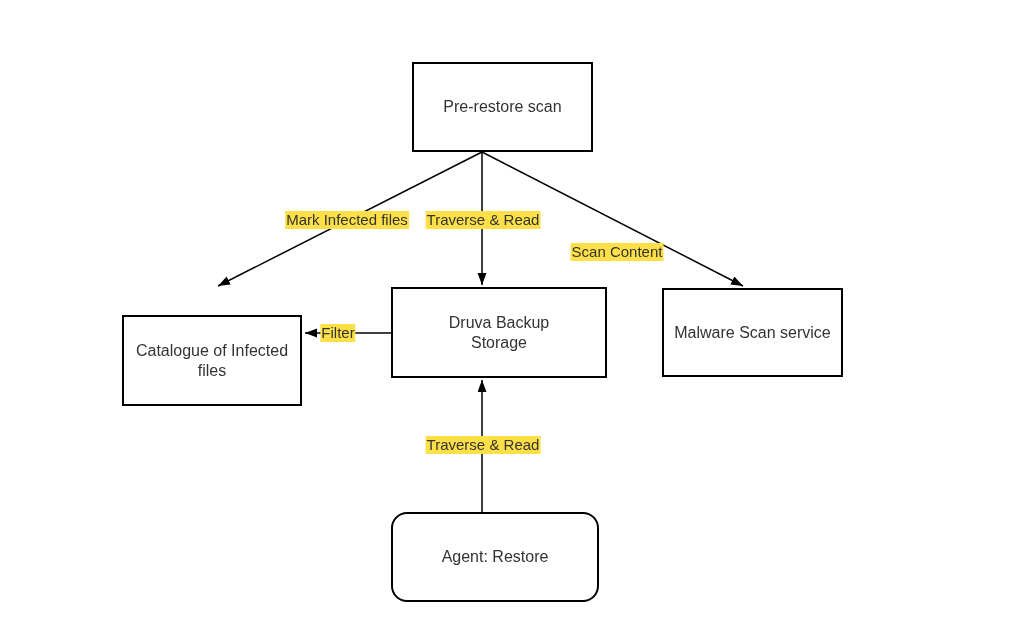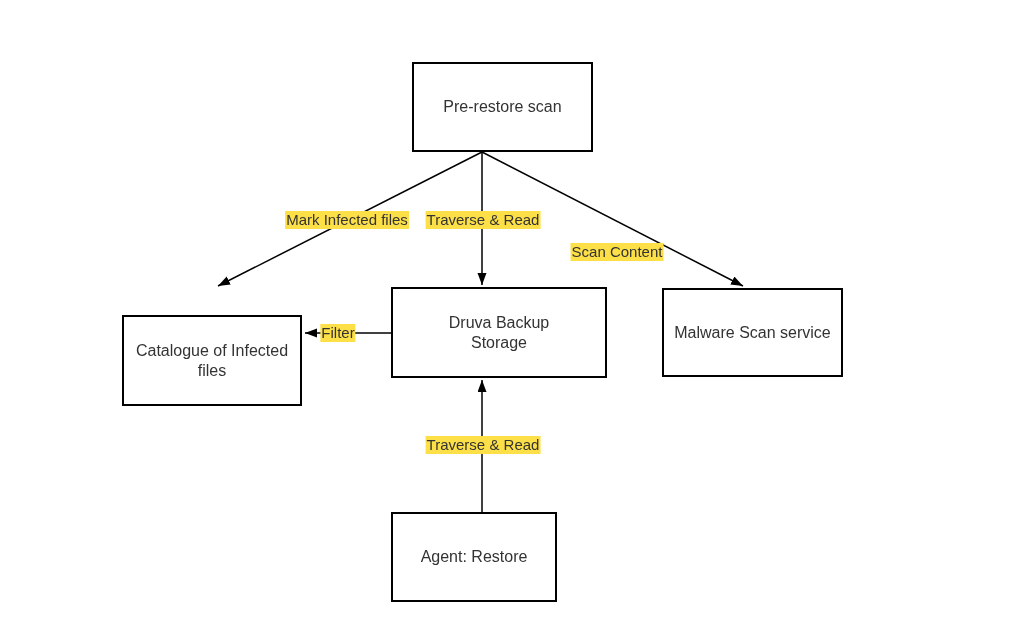--- a/index.html
+++ b/index.html
@@ -75,21 +75,21 @@
     <span>Catalogue of Infected
 files</span>
   </div>
   <div class="node" style="left: 391px; top: 287px; width: 216px; height: 91px;">
     <span>Druva Backup
 Storage</span>
   </div>
   <div class="node" style="left: 662px; top: 288px; width: 181px; height: 89px;">
     <span>Malware Scan service</span>
   </div>
-  <div class="node" style="left: 391px; top: 512px; width: 166px; height: 90px;">
+  <div class="node" style="left: 391px; top: 512px; width: 208px; height: 90px; border-radius: 16px;">
     <span>Agent: Restore</span>
   </div>
 
   <div class="edge-label" style="left: 347px; top: 220px;">Mark Infected files</div>
   <div class="edge-label" style="left: 483px; top: 220px;">Traverse &amp; Read</div>
   <div class="edge-label" style="left: 617px; top: 220px; margin-top: 32px;">Scan Content</div>
   <div class="edge-label" style="left: 338px; top: 333px;">Filter</div>
   <div class="edge-label" style="left: 483px; top: 445px;">Traverse &amp; Read</div>
 
 </div>

